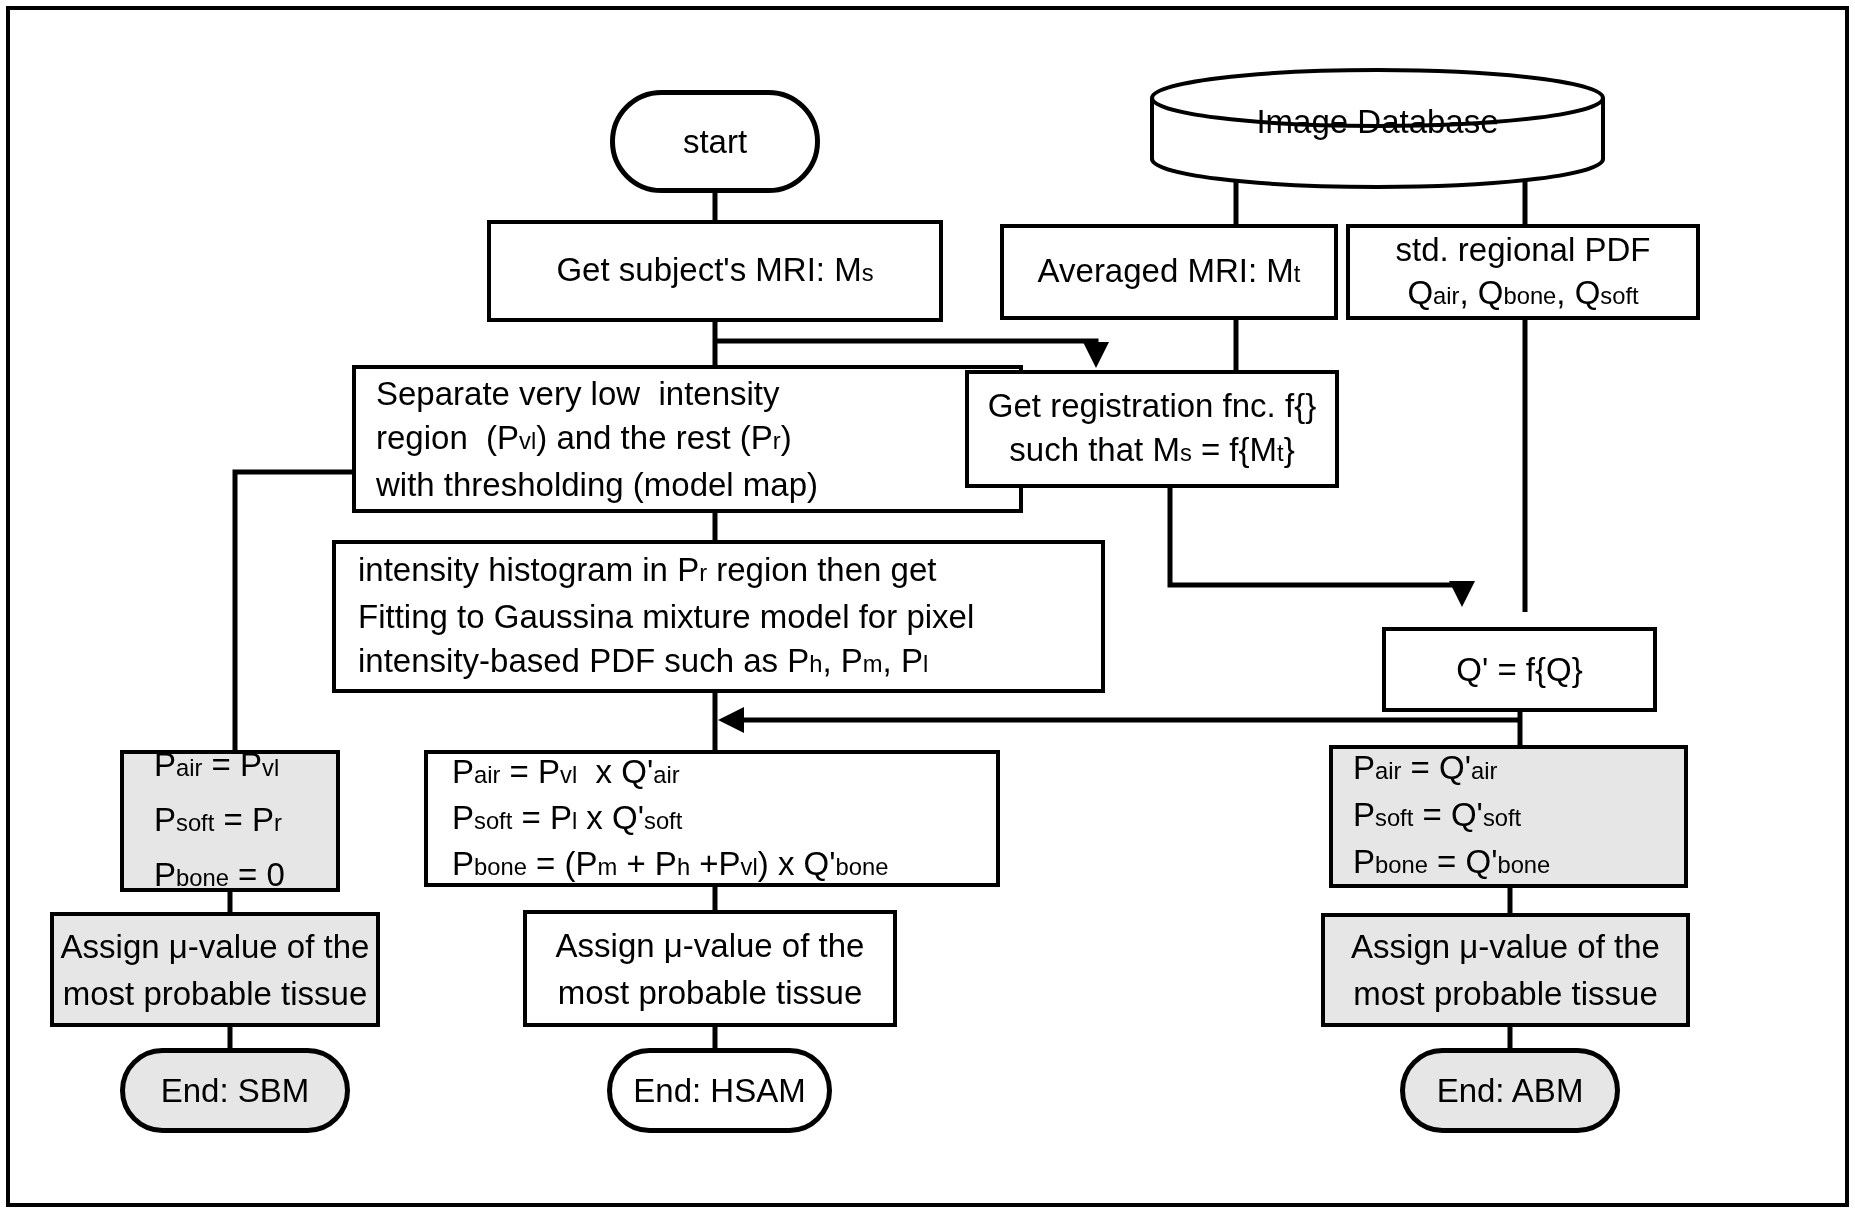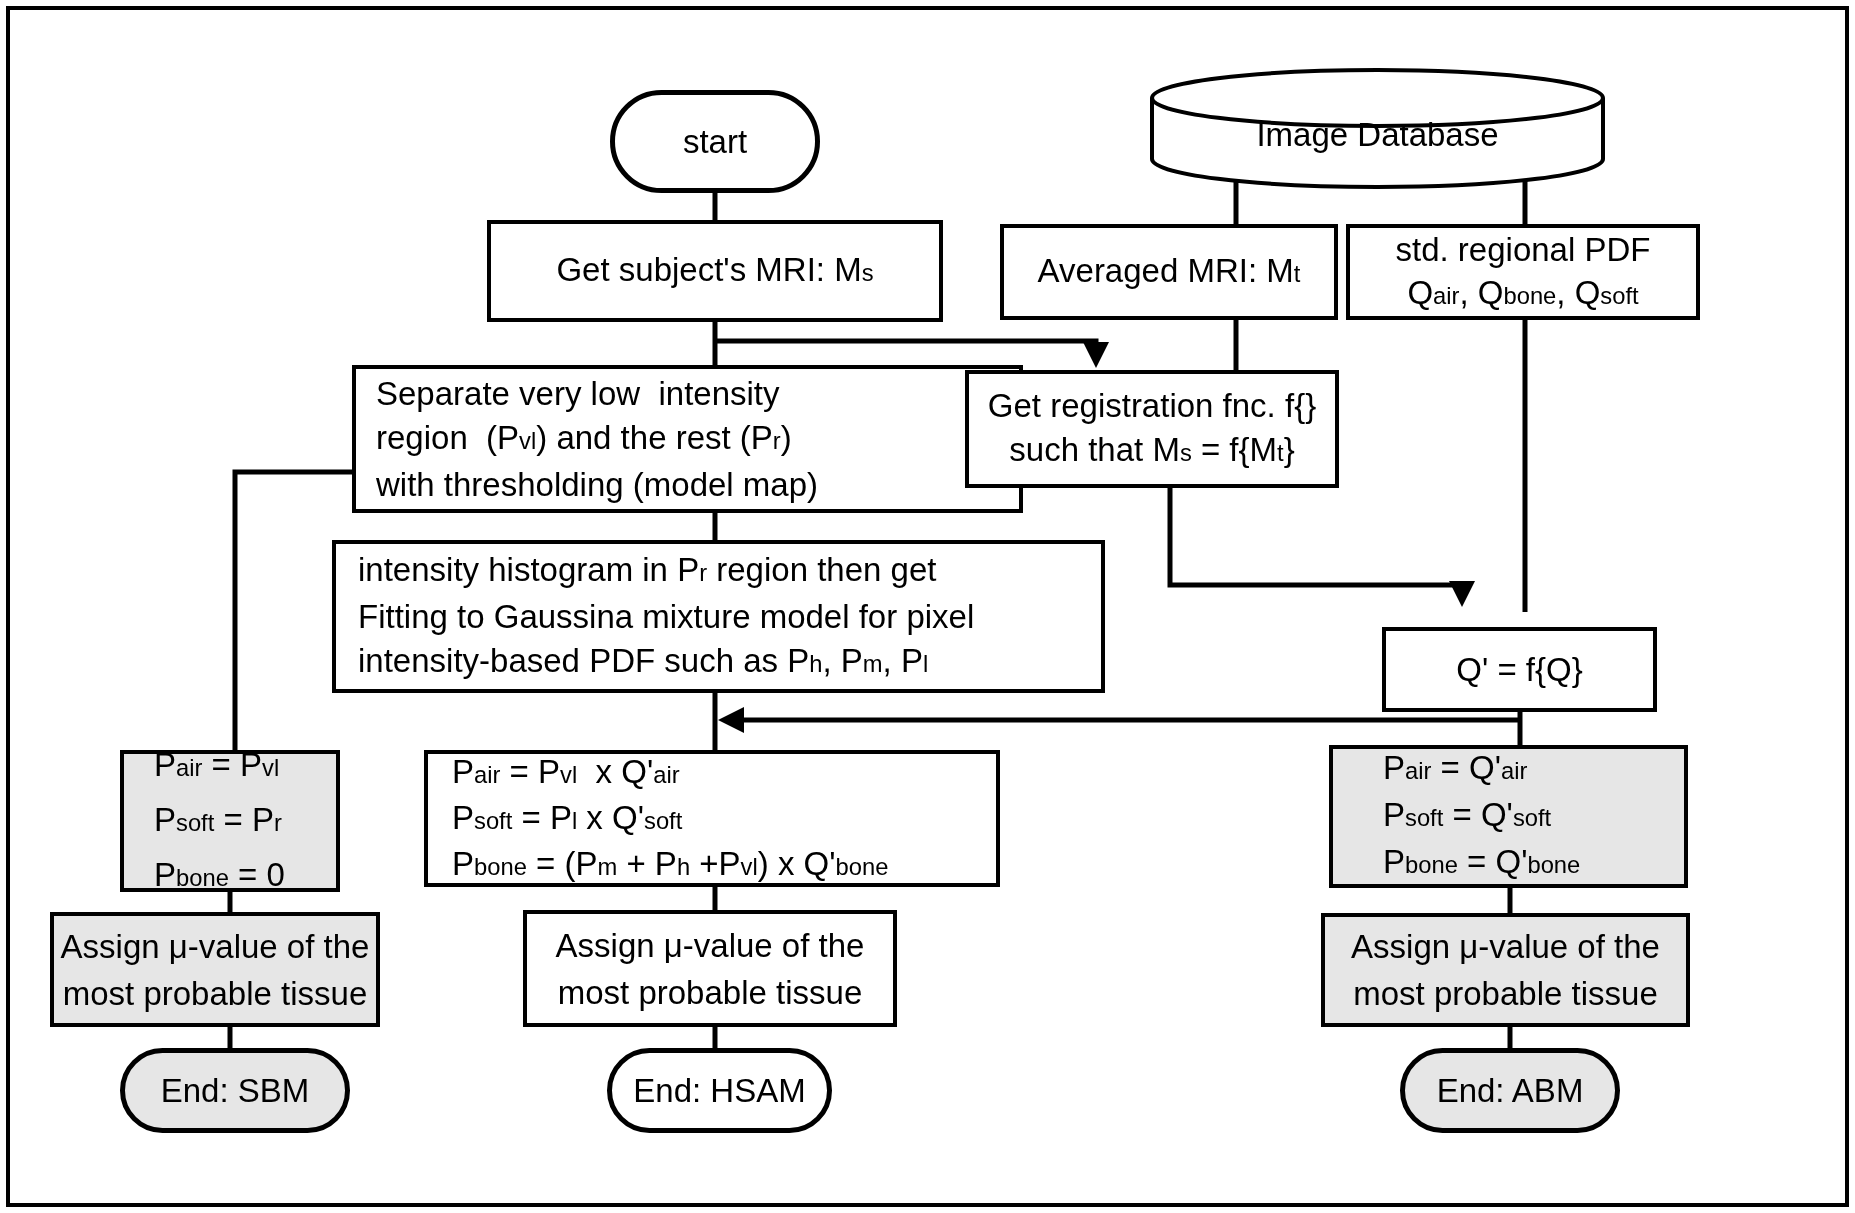--- a/index.html
+++ b/index.html
@@ -15,21 +15,21 @@
     font-size:33px; line-height:44px; white-space:nowrap;
   }
   .node.center { align-items:center; text-align:center; }
   .node.left   { align-items:flex-start; text-align:left; }
   .node.gray   { background:#e6e6e6; }
   .oval { border-radius:70px; border-width:5px; }
   .assign { line-height:47px; }
   .tight { line-height:43px; }
   .sub { font-size:0.72em; }
   .cyl-label {
-    position:absolute; display:flex; align-items:center; justify-content:center;
+    position:absolute; display:flex; align-items:flex-start; justify-content:center;
     font-size:33px; background:transparent; border:none;
   }
 </style>
 </head>
 <body>
 
 <div class="canvas">
 
   <svg class="wires" width="1855" height="1213" viewBox="0 0 1855 1213">
     <g stroke="#000" stroke-width="5" fill="none">
@@ -114,21 +114,21 @@
     <div><span>P</span><span class="sub">soft</span><span> = P</span><span class="sub">r</span></div>
     <div><span>P</span><span class="sub">bone</span><span> = 0</span></div>
   </div>
 
   <div class="node left tight" style="left:424px; top:750px; width:576px; height:137px; padding-left:24px;">
     <div><span>P</span><span class="sub">air</span><span> = P</span><span class="sub">vl</span><span> &nbsp;x Q'</span><span class="sub">air</span></div>
     <div><span>P</span><span class="sub">soft</span><span> = P</span><span class="sub">l</span><span> x Q'</span><span class="sub">soft</span></div>
     <div><span>P</span><span class="sub">bone</span><span> = (P</span><span class="sub">m</span><span> + P</span><span class="sub">h</span><span> +P</span><span class="sub">vl</span><span>) x Q'</span><span class="sub">bone</span></div>
   </div>
 
-  <div class="node left gray" style="left:1329px; top:745px; width:359px; height:143px; padding-left:50px;">
+  <div class="node left gray" style="left:1329px; top:745px; width:359px; height:143px; padding-left:20px;">
     <div><span>P</span><span class="sub">air</span><span> = Q'</span><span class="sub">air</span></div>
     <div><span>P</span><span class="sub">soft</span><span> = Q'</span><span class="sub">soft</span></div>
     <div><span>P</span><span class="sub">bone</span><span> = Q'</span><span class="sub">bone</span></div>
   </div>
 
   <div class="node center gray assign" style="left:50px; top:912px; width:330px; height:115px;">
     <div>Assign μ-value of the</div>
     <div>most probable tissue</div>
   </div>
 

